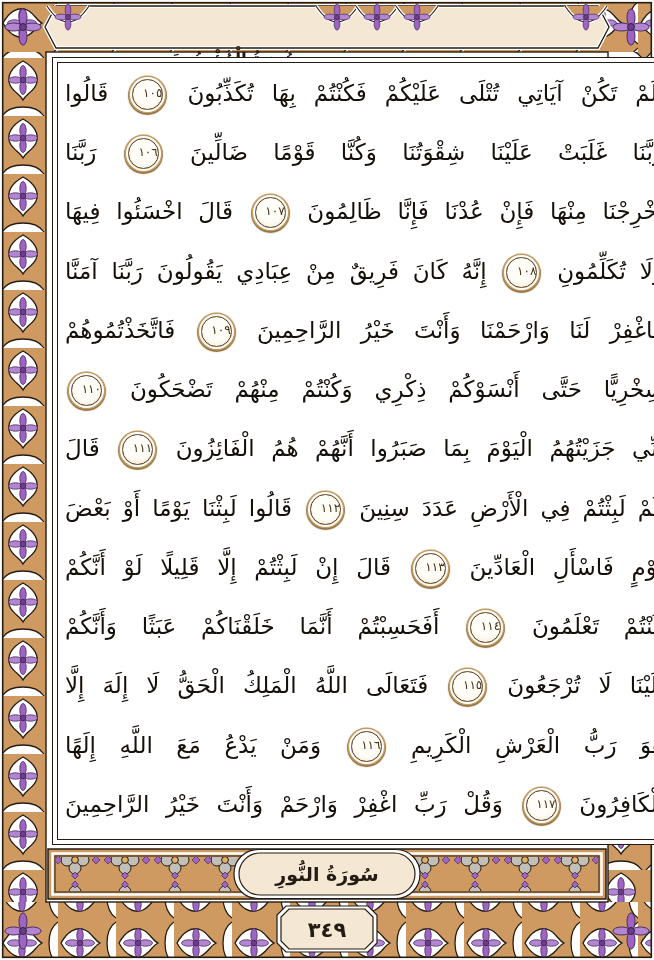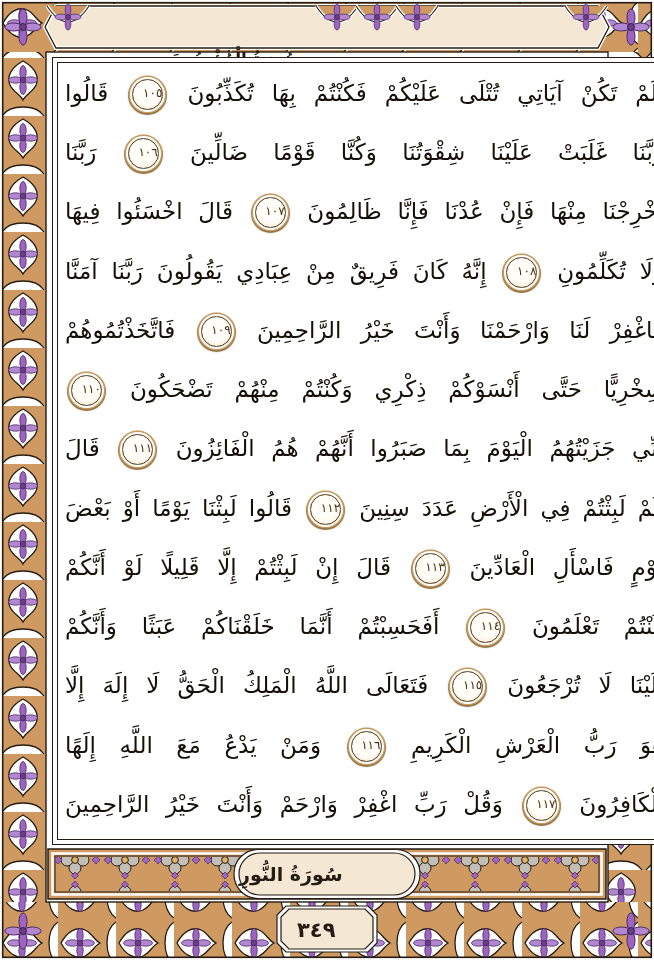--- a/index.html
+++ b/index.html
@@ -22,25 +22,25 @@
          text-align:justify;text-align-last:justify;text-justify:inter-word;
          font-size:23px;color:#16100a;line-height:55px;overflow:hidden;}
   .ayah-marker{display:inline-block;width:29px;height:29px;line-height:27px;
          border-radius:50%;text-align:center;font-size:12px;color:#4a3112;
          background:radial-gradient(circle at 50% 40%,#fffdf8 55%,#f3e3c6);
          border:1px solid #5a452a;
          box-shadow:0 0 0 2px #ffffff,0 0 0 3.5px #c59a5f,0 1px 1px 4px #8a6a3a;
          margin:0 6px;vertical-align:middle;}
 
   .banner-title{position:absolute;left:239px;top:856px;width:176px;height:36px;
-         line-height:36px;text-align:left;font-size:19px;font-weight:bold;
+         line-height:36px;text-align:center;font-size:19px;font-weight:bold;
          color:#241c12;direction:rtl;}
   .page-num{position:absolute;left:281px;top:911px;width:92px;height:38px;
-         line-height:38px;text-align:left;font-size:21px;font-weight:bold;
-         color:#241c12;padding-left:16px;}
+         line-height:38px;text-align:center;font-size:21px;font-weight:bold;
+         color:#241c12;}
 </style>
 </head>
 <body>
 
 <div class="page">
 
   <svg class="deco" width="654" height="960" viewBox="0 0 654 960">
     <defs>
       <g id="fl">
         <g stroke="#4a2a62" stroke-width="0.8" fill="#9d64c1">

